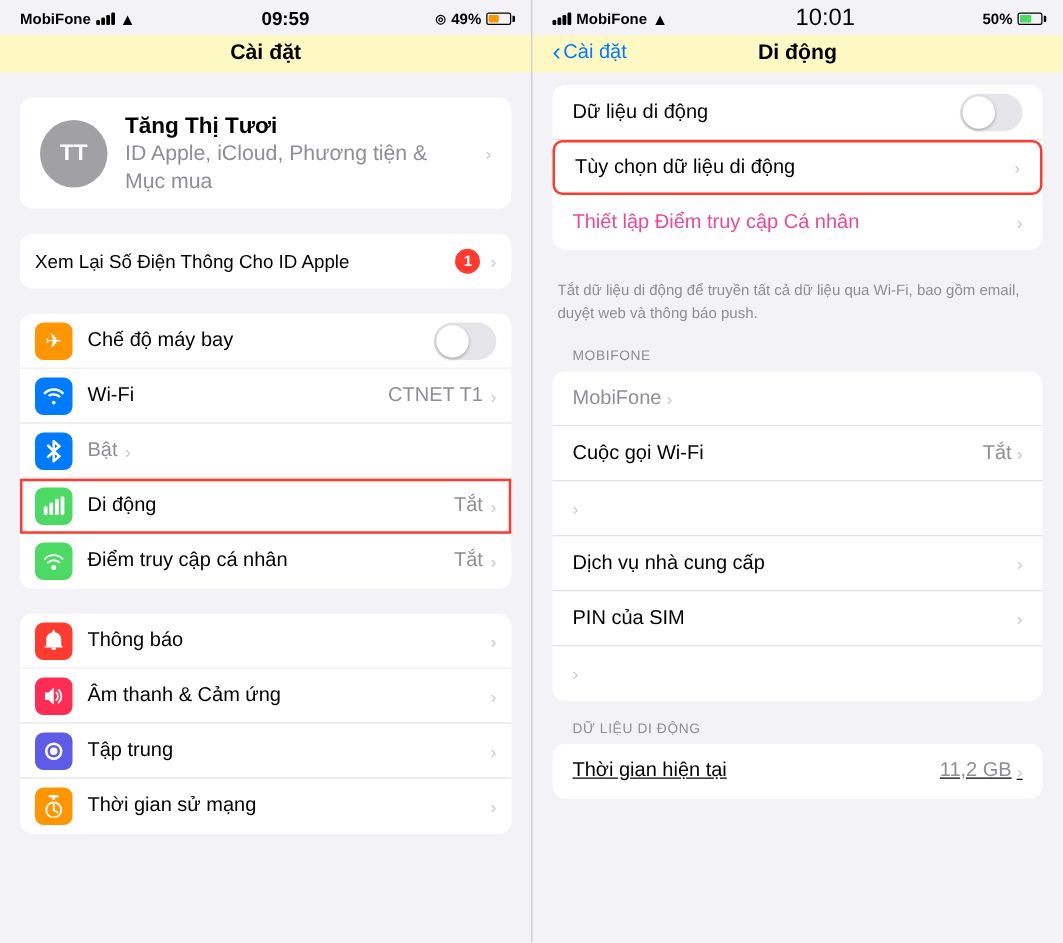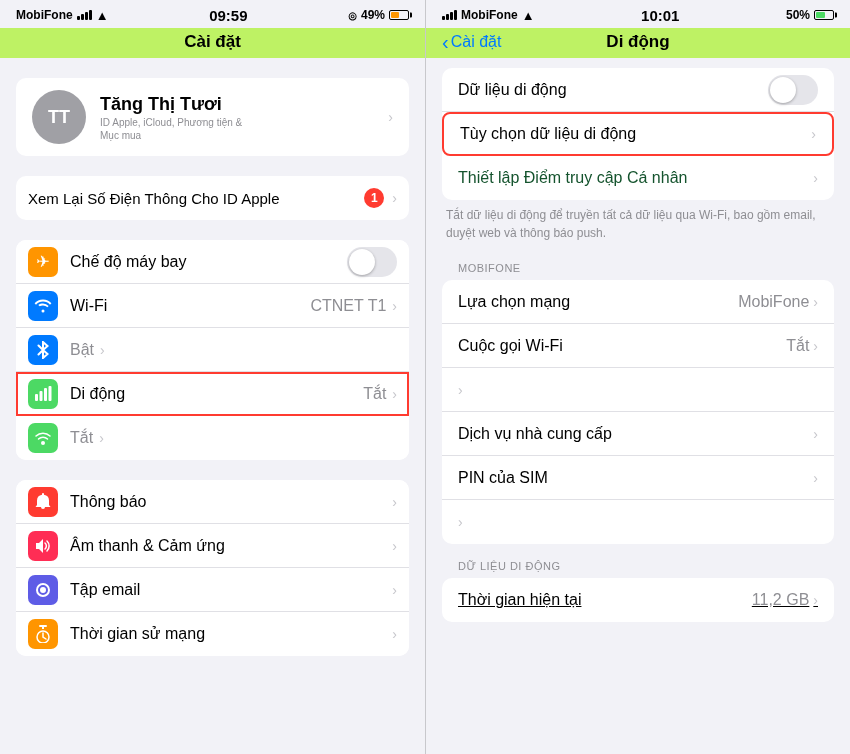--- a/index.html
+++ b/index.html
@@ -64,21 +64,21 @@
     }
     .battery-fill-50 { width: 48%; background: #4cd964; }
     .battery-fill-49 { width: 45%; background: #ff9500; }
 
     
     .nav-bar {
       display: flex;
       align-items: center;
       justify-content: center;
       padding: 4px 16px 6px;
-      background: #bef264;
+      background: #fef9c3;
       position: relative;
     }
     .nav-back {
       position: absolute; left: 16px;
       color: #007aff; font-size: 16px;
       display: flex; align-items: center; gap: 2px;
       cursor: pointer;
     }
     .nav-title {
       font-size: 17px; font-weight: 600;
@@ -166,21 +166,21 @@
     .avatar {
       width: 54px; height: 54px;
       border-radius: 50%;
       background: #a0a0a5;
       display: flex; align-items: center; justify-content: center;
       color: #fff; font-size: 18px; font-weight: 600;
       margin-right: 14px; flex-shrink: 0;
     }
     .profile-info { flex: 1; }
     .profile-name { font-size: 18px; font-weight: 600; color: #000; }
-    .profile-sub { font-size: 10px; color: #8e8e93; margin-top: 2px; }
+    .profile-sub { font-size: 17px; color: #8e8e93; margin-top: 2px; }
 
     
     .notif-row {
       display: flex; align-items: center;
       padding: 12px 12px;
       background: #fff;
       border-radius: 10px;
       margin: 0 16px;
       min-height: 44px;
     }
@@ -233,21 +233,21 @@
       display: flex; align-items: center;
       min-height: 44px;
       padding: 0 16px;
       border-bottom: 0.5px solid #e0e0e5;
       background: transparent;
     }
     .right-row:first-child { border-radius: 10px 10px 0 0; }
     .right-row:last-child { border-bottom: none; border-radius: 0 0 10px 10px; }
     .right-row:only-child { border-radius: 10px; text-decoration: underline; }
     .right-row-label { flex: 1; font-size: 16px; color: #000; }
-    .right-row-label-dim { flex: 1; font-size: 16px; color: #14532d; }
+    .right-row-label-dim { flex: 1; font-size: 16px; color: #ec4899; }
     .right-row-value { font-size: 16px; color: #8e8e93; margin-right: 4px; }
     .right-chevron { color: #c7c7cc; font-size: 14px; }
     .tuy-chon-row { border: 2px solid #ff3b30; border-radius: 8px; }
   </style>
 </head>
 <body>
 
 <div class="phone">
 
   <div class="status-bar">
@@ -344,20 +344,21 @@
       </div>
 
       <div class="row">
         <div class="row-icon icon-hotspot" style="font-size:13px;">
           <svg width="18" height="16" viewBox="0 0 18 16">
               <circle cx="9" cy="13" r="2" fill="white"></circle>
               <path d="M4.5 9a6.5 6.5 0 019 0" stroke="white" stroke-width="1.5" fill="none" stroke-linecap="round"></path>
               <path d="M2 6a10 10 0 0114 0" stroke="white" stroke-width="1.5" fill="none" stroke-linecap="round"></path>
             </svg>
         </div>
+        <span class="row-label">Điểm truy cập cá nhân</span>
         <span class="row-value">Tắt</span>
         <span class="row-chevron">›</span>
       </div>
     </div>
 
     <div class="section-gap"></div>
 
     <div class="group">
       <div class="row">
         <div class="row-icon icon-notifications">
@@ -378,21 +379,21 @@
         </div>
         <span class="row-label">Âm thanh &amp; Cảm ứng</span>
         <span class="row-chevron">›</span>
       </div>
       <div class="row">
         <div class="row-icon" style="background:#5e5ce6;">
           <svg width="16" height="16" viewBox="0 0 16 16">
               <path d="M8 1a7 7 0 100 14A7 7 0 008 1zm0 2a5 5 0 110 10A5 5 0 018 3zm0 2a3 3 0 100 6A3 3 0 008 5z" fill="white"></path>
             </svg>
         </div>
-        <span class="row-label">Tập email</span>
+        <span class="row-label">Tập trung</span>
         <span class="row-chevron">›</span>
       </div>
       <div class="row">
         <div class="row-icon" style="background:#ff9500;">
           <svg width="16" height="18" viewBox="0 0 16 18">
               <rect x="4" y="0" width="8" height="2" rx="1" fill="white"></rect>
               <rect x="7" y="0" width="2" height="4" fill="white"></rect>
               <circle cx="8" cy="12" r="6" stroke="white" stroke-width="1.5" fill="none"></circle>
               <path d="M8 8v4l3 2" stroke="white" stroke-width="1.5" fill="none" stroke-linecap="round"></path>
             </svg>
@@ -412,21 +413,21 @@
     <div class="status-left">
       <div class="signal-bars">
         <div class="bar bar-1"></div>
         <div class="bar bar-2"></div>
         <div class="bar bar-3"></div>
         <div class="bar bar-4"></div>
       </div>
       <span>MobiFone</span>
       <span style="font-size:13px;">▲</span>
     </div>
-    <span style="font-size:15px;font-weight:700;">10:01</span>
+    <span style="font-size:19px;font-weight:400;">10:01</span>
     <div class="status-right">
       <span style="font-size:12px;">50%</span>
       <div class="battery-body">
         <div class="battery-fill battery-fill-50"></div>
       </div>
     </div>
   </div>
 
   <div class="nav-bar">
     <div class="nav-back">
@@ -452,26 +453,25 @@
         <span class="right-row-label">Tùy chọn dữ liệu di động</span>
         <span class="right-chevron">›</span>
       </div>
 
       <div class="right-row" style="border-radius:0 0 10px 10px; border-bottom:none;">
         <span class="right-row-label-dim">Thiết lập Điểm truy cập Cá nhân</span>
         <span class="right-chevron" style="color:#c7c7cc;">›</span>
       </div>
     </div>
 
-    <div class="section-footer" style="padding: 6px 20px 4px; font-size:12px; color:#8e8e93; line-height:1.5;">Tắt dữ liệu di động để truyền tất cả dữ liệu qua Wi-Fi, bao gồm email, duyệt web và thông báo push.</div>
+    <div class="section-footer" style="padding: 6px 20px 4px; font-size:12px; color:#8e8e93; line-height:1.5;margin-top:17px;">Tắt dữ liệu di động để truyền tất cả dữ liệu qua Wi-Fi, bao gồm email, duyệt web và thông báo push.</div>
 
     <div class="right-section-header">MOBIFONE</div>
     <div class="right-group">
       <div class="right-row" style="border-radius:10px 10px 0 0;">
-        <span class="right-row-label">Lựa chọn mạng</span>
         <span class="right-row-value">MobiFone</span>
         <span class="right-chevron">›</span>
       </div>
       <div class="right-row">
         <span class="right-row-label">Cuộc gọi Wi-Fi</span>
         <span class="right-row-value">Tắt</span>
         <span class="right-chevron">›</span>
       </div>
       <div class="right-row">
         <span class="right-chevron">›</span>

